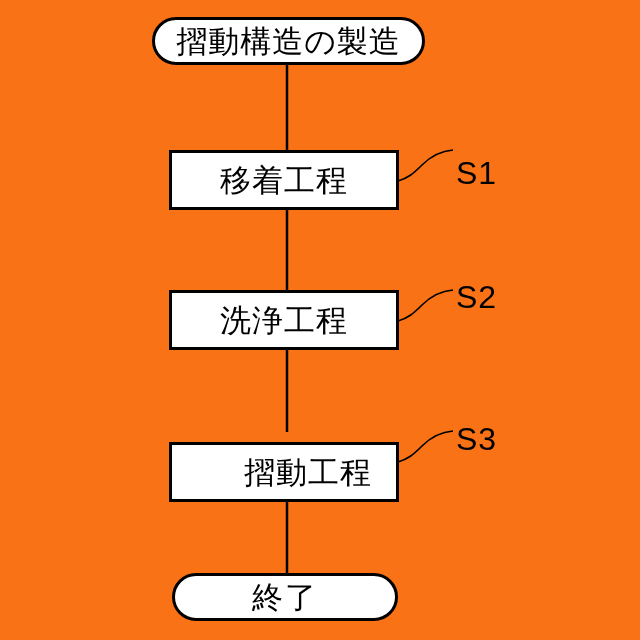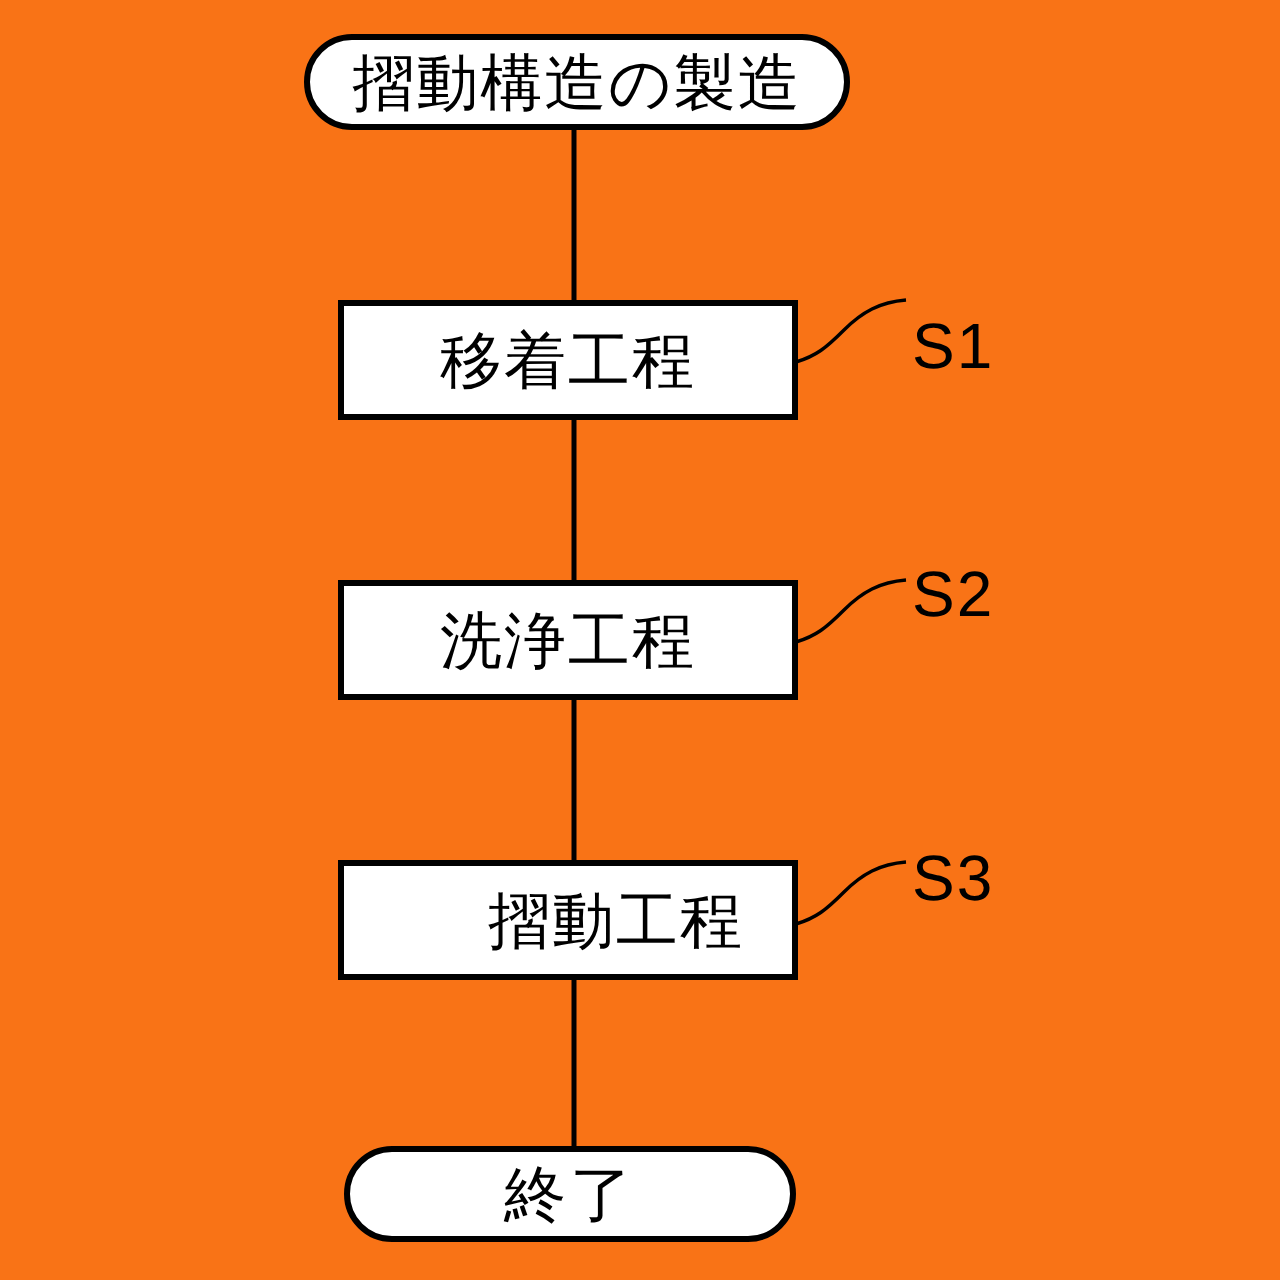--- a/index.html
+++ b/index.html
@@ -47,21 +47,21 @@
     border-radius: 26px;
     letter-spacing: 2px;
   }
   .process {
     left: 169px;
     width: 230px; height: 60px;
     letter-spacing: 1px;
   }
   .process.p1 { top: 150px; }
   .process.p2 { top: 290px; }
-  .process.p3 { top: 430px; padding-left: 48px; }
+  .process.p3 { top: 442px; padding-left: 48px; }
   .step-label {
     position: absolute;
     left: 456px;
     font-size: 32px;
     line-height: 32px;
     letter-spacing: 1px;
   }
   .step-label.s1 { top: 139px; margin-top: 18px; }
   .step-label.s2 { top: 281px; text-align: center; }
   .step-label.s3 { top: 423px; }

